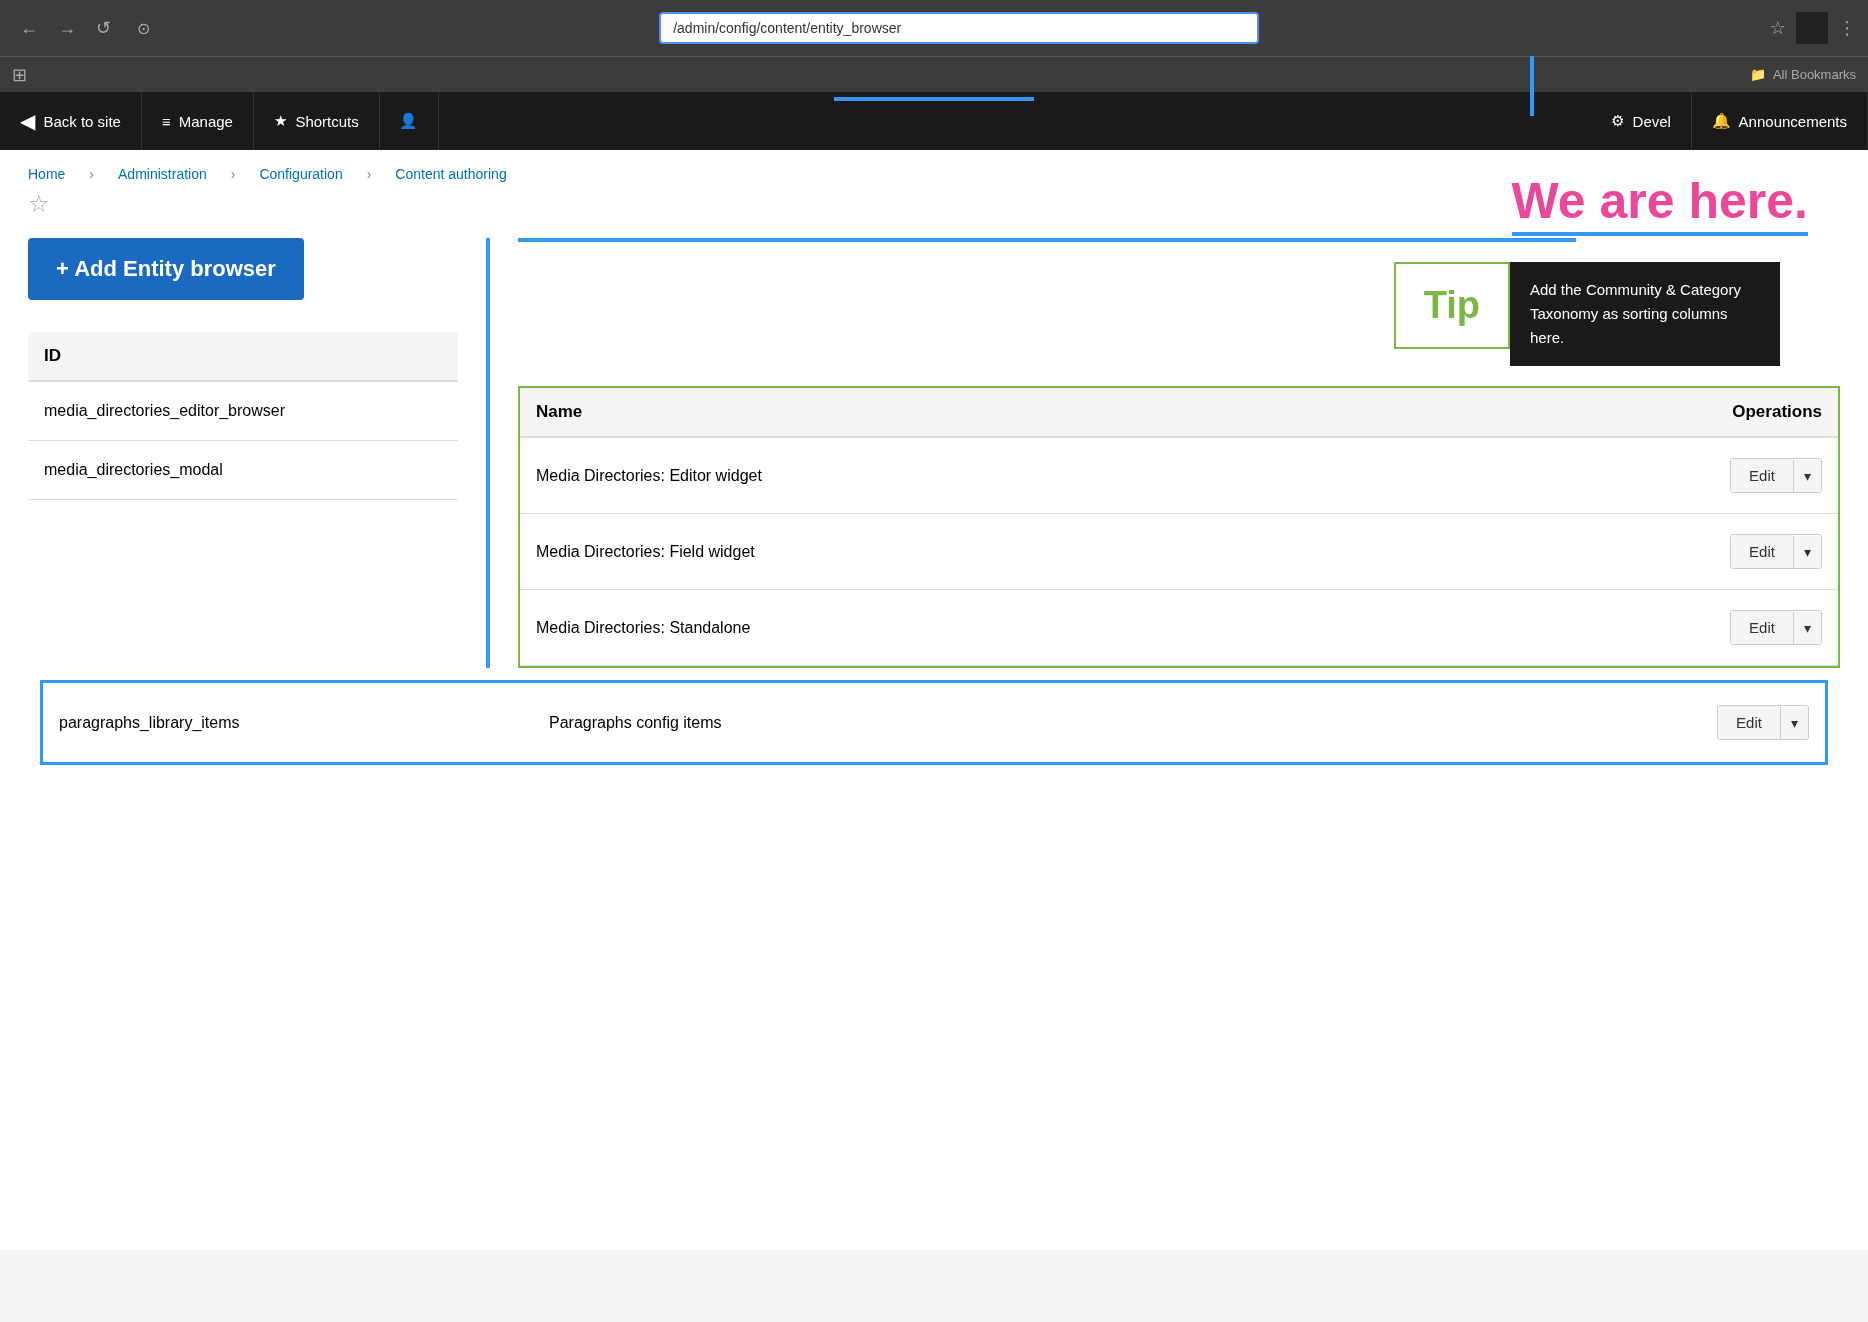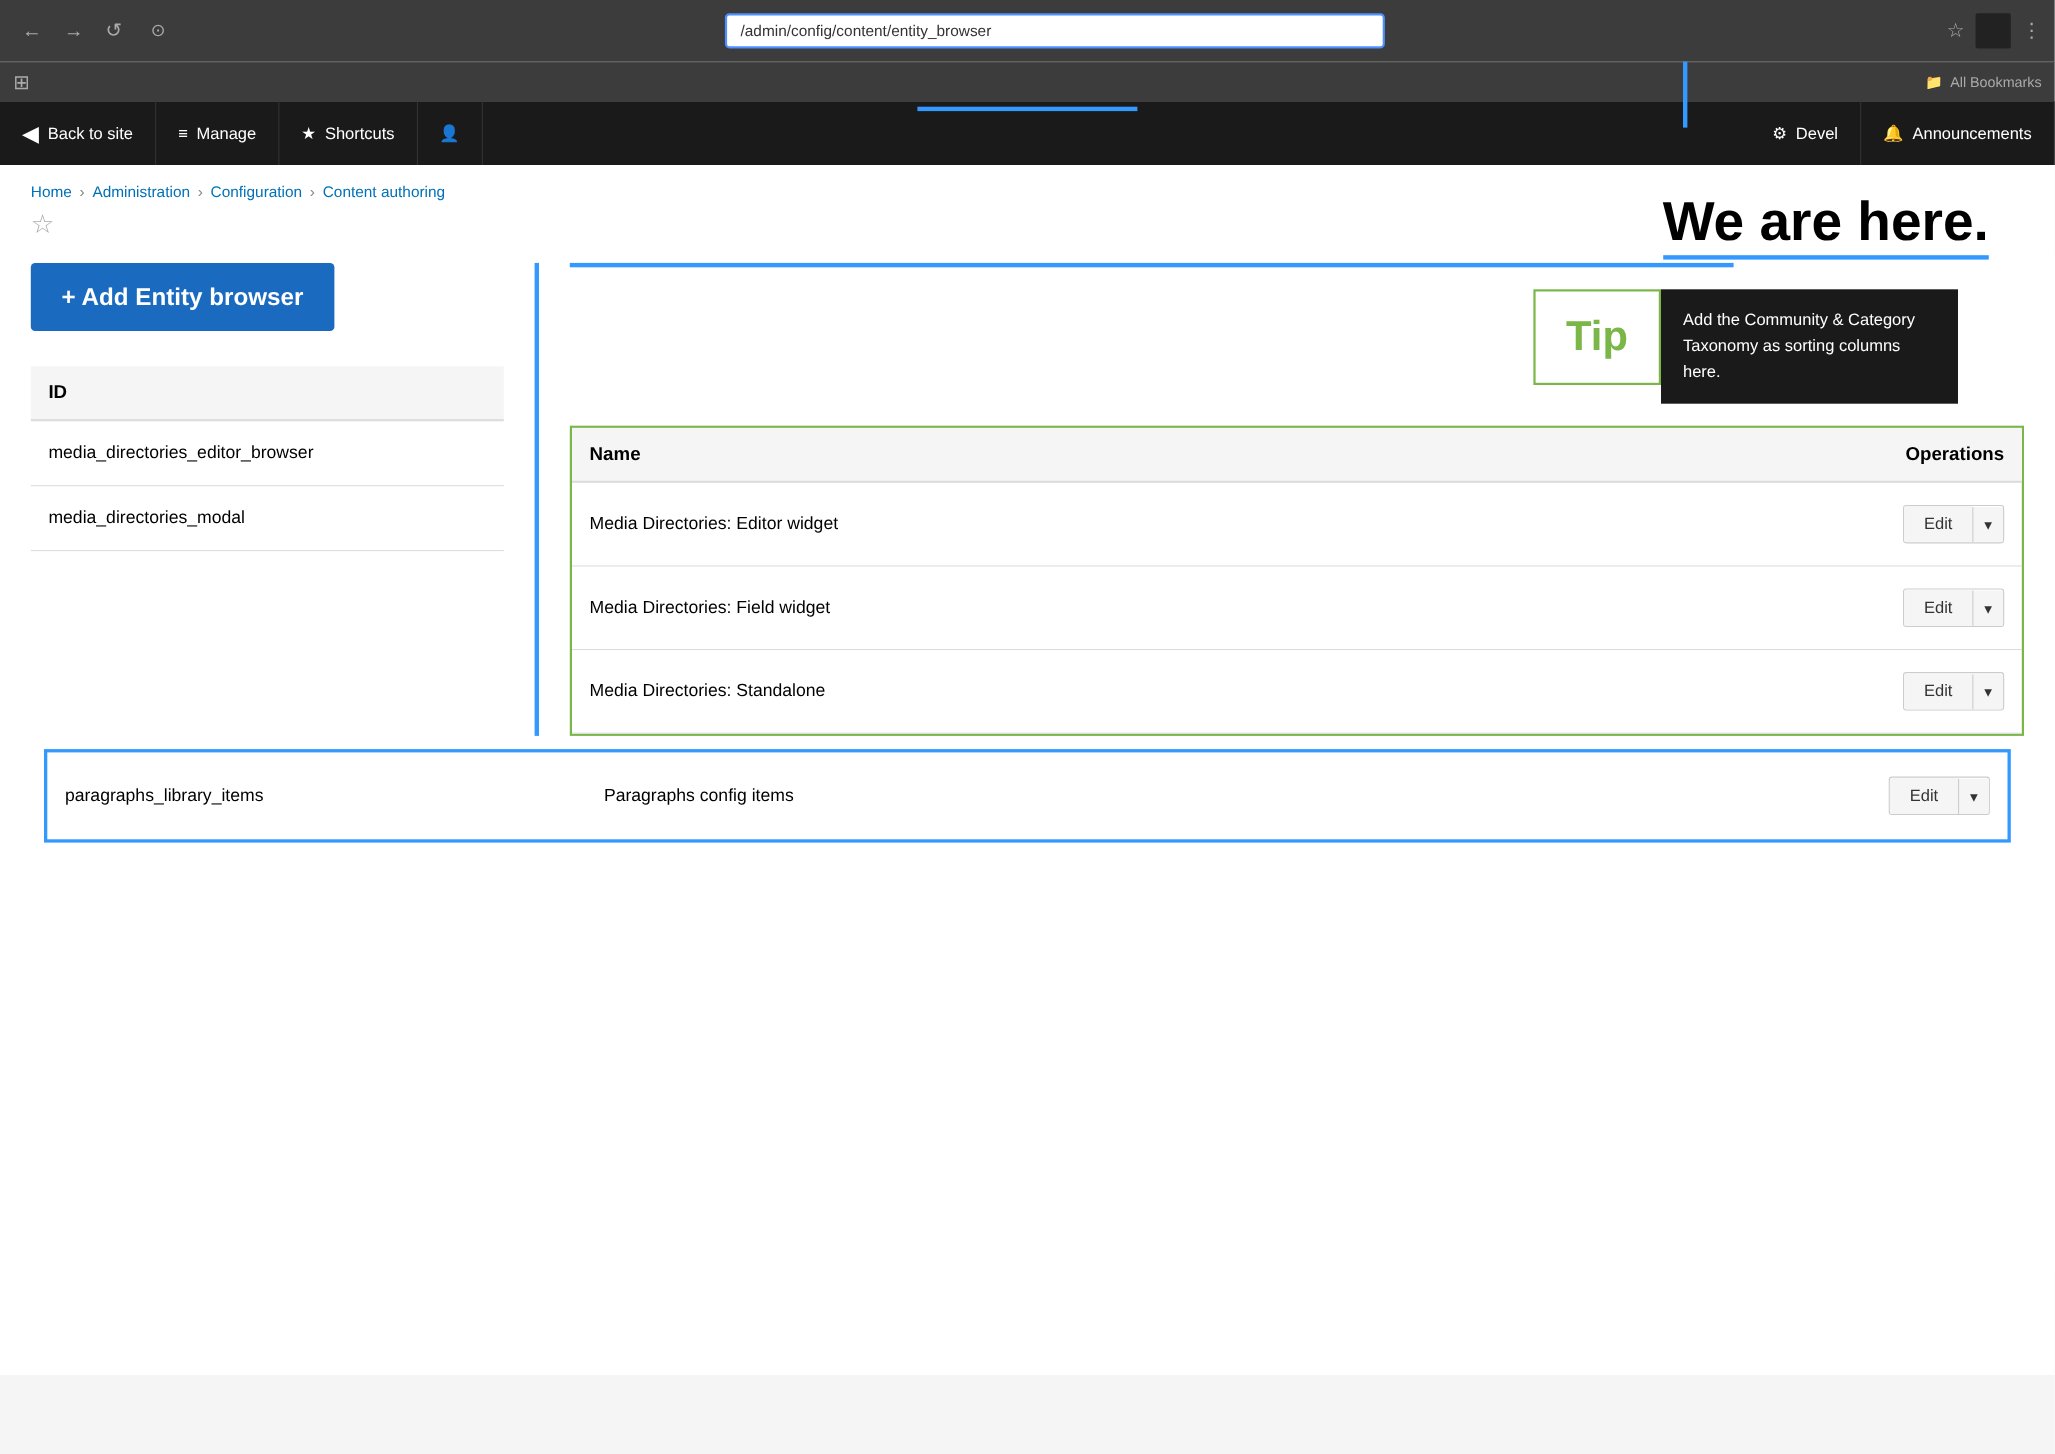--- a/index.html
+++ b/index.html
@@ -92,21 +92,21 @@
     .main-content {
       background: #fff;
       min-height: 1100px;
     }
 
     
     .breadcrumb {
       padding: 16px 28px 0;
       display: flex;
       align-items: center;
-      gap: 7px;
+      gap: 24px;
       font-size: 14px;
       color: #555;
     }
     .breadcrumb a {
       color: #0071b8;
       text-decoration: none;
     }
     .breadcrumb-separator { color: #888; }
     .page-title {
       font-size: 36px;
@@ -251,21 +251,21 @@
     <span class="breadcrumb-separator">›</span>
     <a href="#">Content authoring</a>
   </div>
 
   <div style="position: relative; padding: 8px 28px 20px;">
     <div style="display:flex; align-items:center; gap:14px;">
       <span class="star-icon">☆</span>
     </div>
 
     <div style="position:absolute; top:-10px; right:60px; display:flex; flex-direction:column; align-items:flex-start;">
-      <span style="color:#000000; font-size:50px; font-weight:bold; white-space:nowrap;">We are here.</span>
+      <span style="color:#ec4899; font-size:50px; font-weight:bold; white-space:nowrap;">We are here.</span>
       <div style="width:100%; height:4px; background:#3399ff; margin-top:2px;"></div>
     </div>
 
     <div style="position:absolute; top:-85px; left:50%; transform:translateX(-50%); width:200px; height:4px; background:#3399ff;"></div>
   </div>
 
   <div class="page-layout">
 
     <div class="left-col">
       

